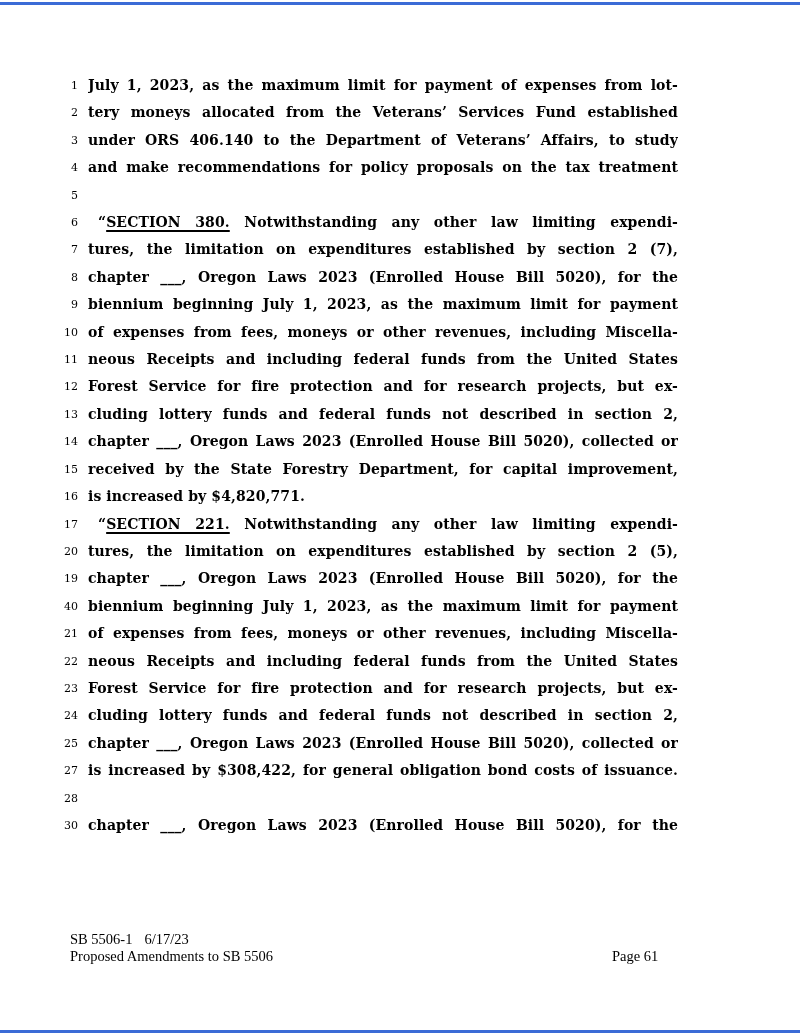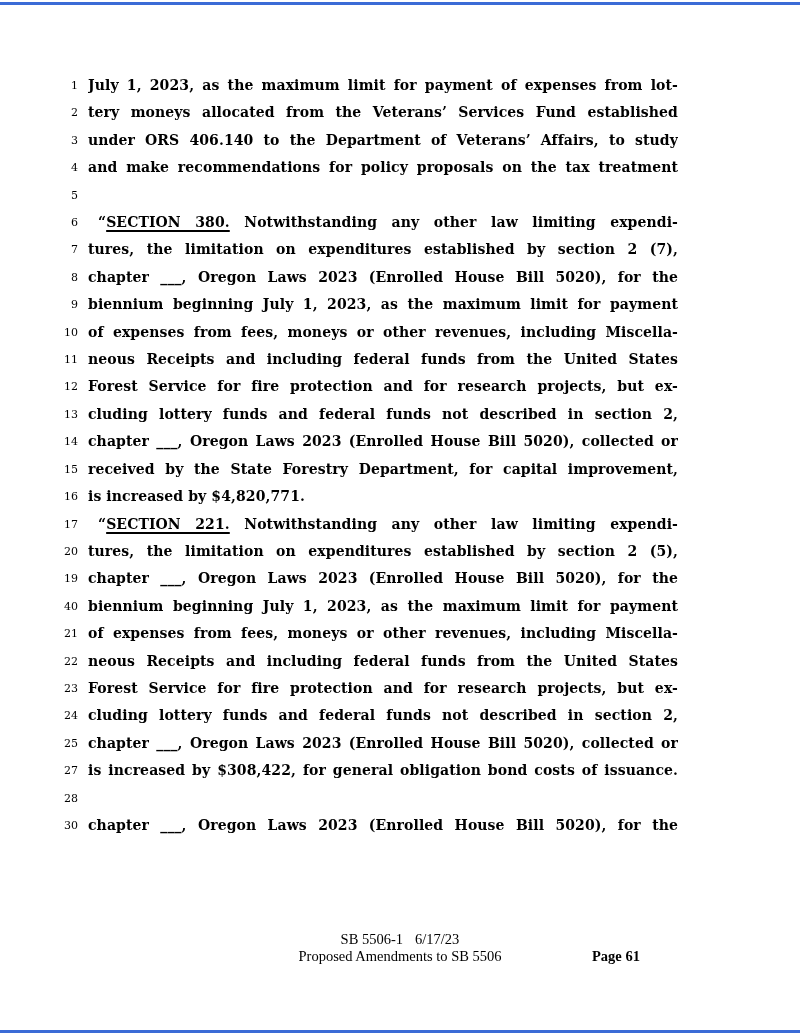--- a/index.html
+++ b/index.html
@@ -76,27 +76,26 @@
   .footer {
     position: absolute;
     top: 931px;
     left: 70px;
     width: 660px;
     font-family: "Liberation Serif", "DejaVu Serif", serif;
     font-size: 14.5px;
     line-height: 16.5px;
     font-weight: 400;
   }
-  .footer-row { position: relative; white-space: nowrap; text-align: center; }
+  .footer-row { position: relative; white-space: nowrap; }
   .footer-date { margin-left: 12px; }
   .footer-page {
     position: absolute;
-    left: 522px;
+    left: 542px;
     top: 0;
-    font-weight: bold;
   }
 </style>
 </head>
 <body>
 
 <div class="page">
   <div class="edge-line top" style="background: rgb(59, 107, 214);"></div>
 
   <div class="doc-body">
       <div class="line justify">

